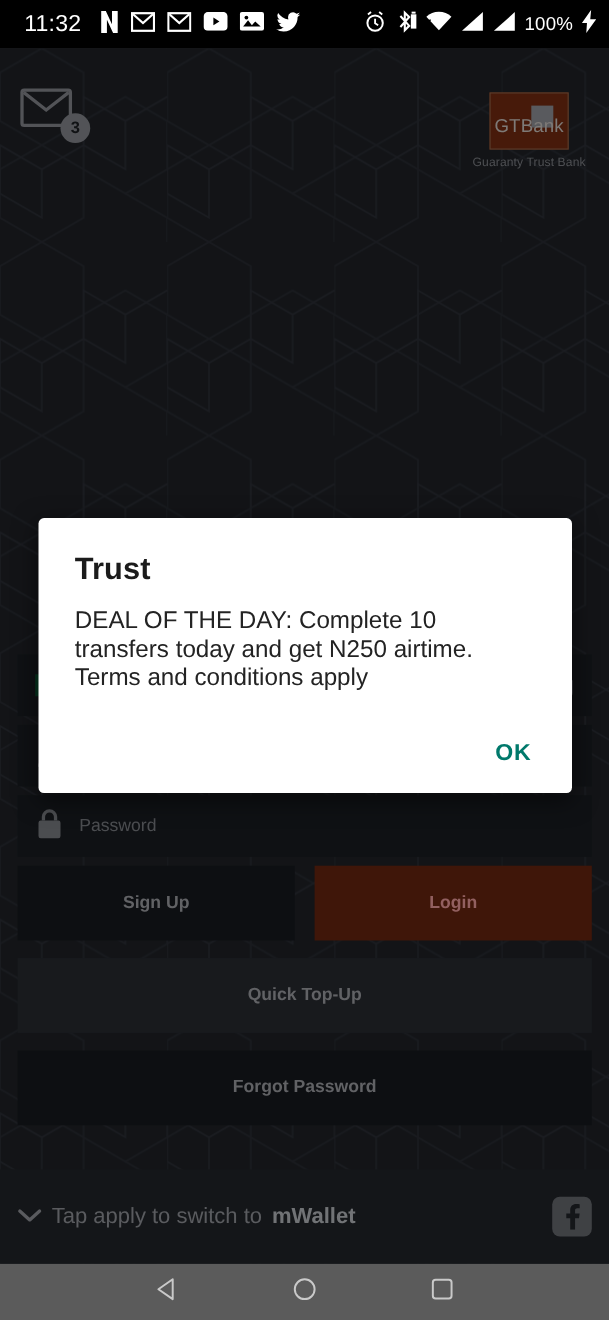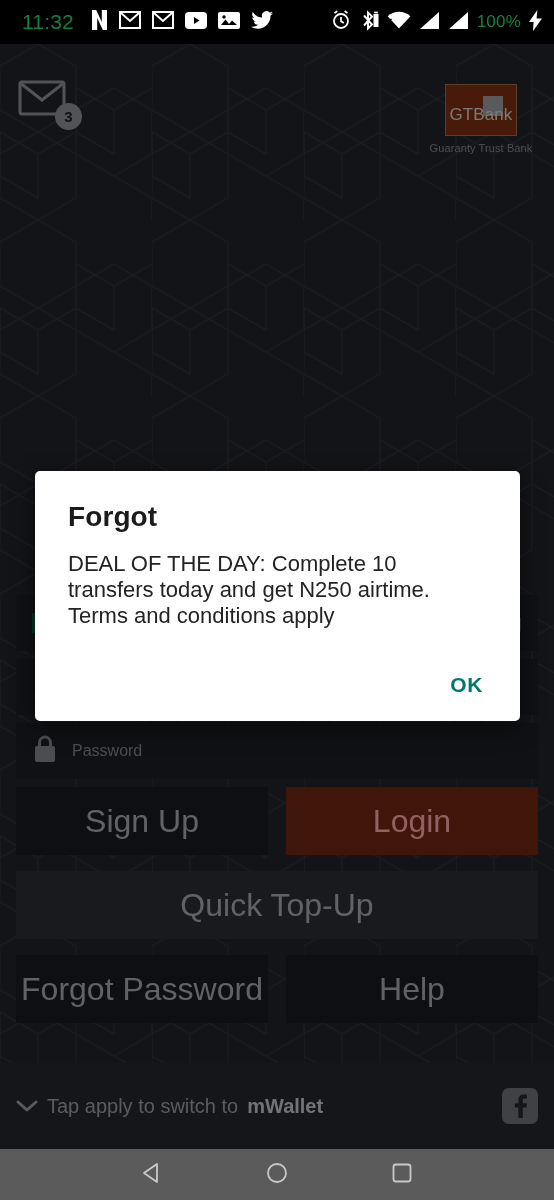--- a/index.html
+++ b/index.html
@@ -22,21 +22,21 @@
   
   #statusbar {
     position: absolute;
     left: 0; top: 0;
     width: 554px; height: 44px;
     background: #000;
     display: flex;
     align-items: center;
     box-sizing: border-box;
     padding: 0 12px 0 22px;
-    color: #15803d;
+    color: #ffffff;
   }
   #sb-clock {
     font-size: 21px;
     letter-spacing: .2px;
     font-family: "Liberation Sans", sans-serif;
   }
   .sb-left-icons {
     display: flex;
     align-items: center;
     gap: 11px;
@@ -156,24 +156,25 @@
   .row2 {
     display: flex;
     gap: 18px;
     margin: 8px 16px 0 16px;
   }
   .btn {
     height: 68px;
     display: flex;
     align-items: center;
     justify-content: center;
-    font-size: 32px;
+    font-size: 16px;
     color: #a7a9ae;
     background: #181b20;
     user-select: none;
+    font-weight: bold;
   }
   .btn.flex1 { flex: 1; }
   .btn.primary {
     background: #6d2610;
     color: #fca5a5;
   }
   #btn-quicktopup {
     margin: 16px 16px 0 16px;
     background: #2a2d33;
     color: #a7a9ae;
@@ -428,21 +429,20 @@
 
     <div class="row2">
       <div class="btn flex1">Sign Up</div>
       <div class="btn flex1 primary">Login</div>
     </div>
 
     <div class="btn" id="btn-quicktopup">Quick Top-Up</div>
 
     <div class="row2" id="row-help">
       <div class="btn flex1">Forgot Password</div>
-      <div class="btn flex1">Help</div>
     </div>
   </div>
 
   <div id="footer">
     <span id="switch-wrap">
       <span>
         <svg width="22" height="14" viewBox="0 0 22 14">
             <path d="M2 3l9 8 9-8" fill="none" stroke="#9b9ea4" stroke-width="3" stroke-linecap="round" stroke-linejoin="round"></path>
           </svg>
       </span>
@@ -452,21 +452,21 @@
     <span id="fb-icon">
       <svg width="22" height="24" viewBox="0 0 22 24">
           <path d="M13.8 24V13.4h3.6l.54-4.2h-4.14V6.52c0-1.2.34-2.04 2.08-2.04H18V.73C17.62.68 16.3.56 14.77.56c-3.2 0-5.4 1.96-5.4 5.55V9.2H5.8v4.2h3.57V24z" fill="#24272c"></path>
         </svg>
     </span>
   </div>
 
   <div id="scrim"></div>
 
   <div id="dialog">
-    <div id="dialog-title">Forgot</div>
+    <div id="dialog-title">Trust</div>
     <div id="dialog-message">DEAL OF THE DAY: Complete 10 transfers today and get N250 airtime.  Terms and conditions apply</div>
     <div id="dialog-actions">
       <button id="dialog-ok">OK</button>
     </div>
   </div>
 
   <div id="navbar">
     <span>
       <svg width="24" height="24" viewBox="0 0 24 24">
           <path d="M17 3L4 12l13 9z" fill="none" stroke="#c9c9c9" stroke-width="1.8" stroke-linejoin="round"></path>

